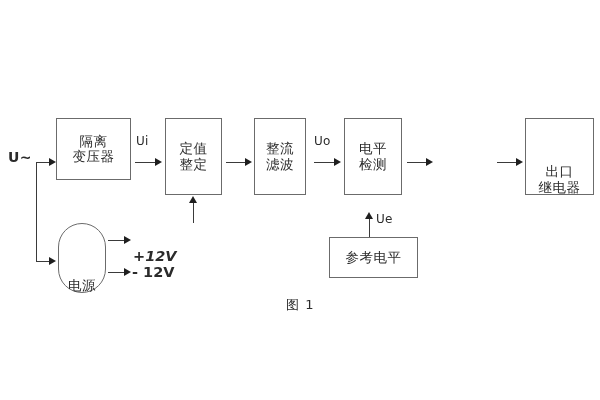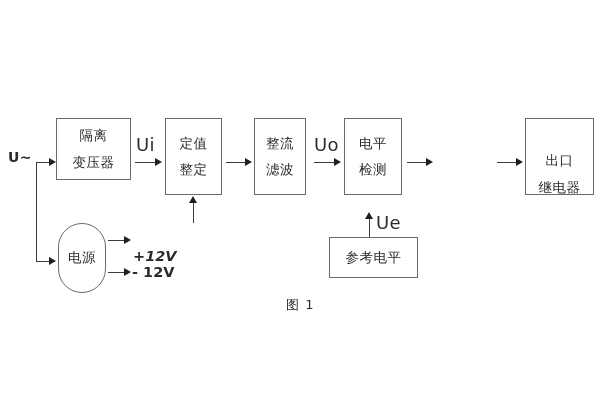--- a/index.html
+++ b/index.html
@@ -32,28 +32,28 @@
     color: #2b2b2b;
     font-size: 13.5px;
     line-height: 1.0;
   }
   .box .ln {
     display: block;
     white-space: nowrap;
     letter-spacing: 0.5px;
   }
   .box .ln + .ln {
-    margin-top: 13px;
+    margin-top: 2px;
   }
 
   
   .lbl {
     position: absolute;
     color: #2b2b2b;
-    font-size: 18px;
+    font-size: 12px;
     white-space: nowrap;
     letter-spacing: 0.3px;
   }
   .lbl.big {
     font-size: 14px;
     font-weight: bold;
   }
   .lbl.v12 {
     font-size: 14.5px;
     font-weight: 600;
@@ -118,21 +118,21 @@
     <span class="ln">电平</span>
     <span class="ln">检测</span>
   </div>
 
 
   <div class="box" style="left:525px; top:118px; width:69px; height:77px;justify-content:flex-end;">
     <span class="ln">出口</span>
     <span class="ln">继电器</span>
   </div>
 
-  <div class="box" style="left:58px; top:223px; width:48px; height:70px; justify-content:center;border-radius:24px;">
+  <div class="box" style="left:58px; top:223px; width:48px; height:70px; justify-content:flex-end;border-radius:24px;">
     <span class="ln">电源</span>
   </div>
 
 
   <div class="box" style="left:329px; top:237px; width:89px; height:41px;">
     <span class="ln">参考电平</span>
   </div>
 
   <div class="lbl big" style="left:8px; top:149px;">U~</div>
 

